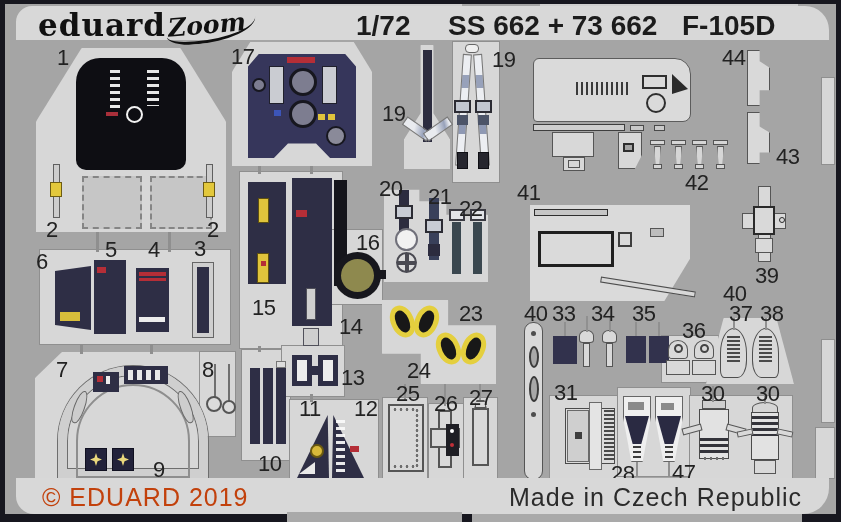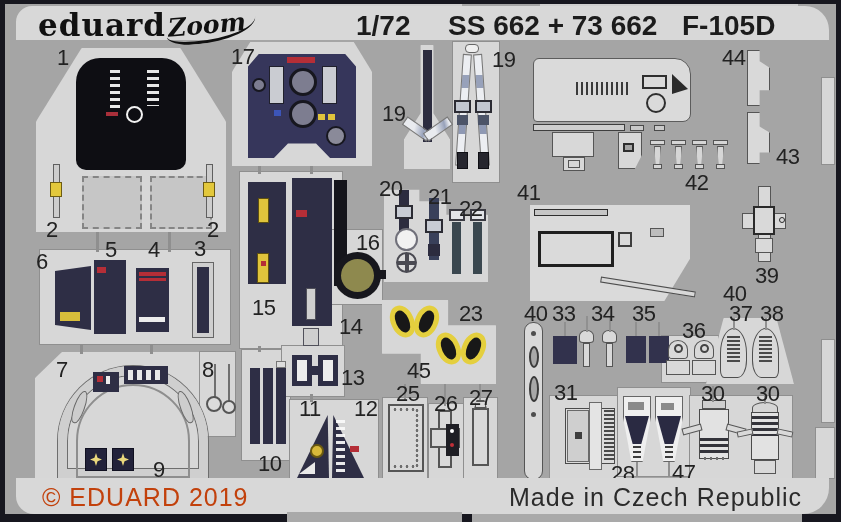--- a/index.html
+++ b/index.html
@@ -324,21 +324,21 @@
         <div class="plabel" style="left: 339px; top: 314px;">14</div>
         <div class="plabel" style="left: 252px; top: 295px;">15</div>
         <div class="plabel" style="left: 356px; top: 230px;">16</div>
         <div class="plabel" style="left: 231px; top: 44px;">17</div>
         <div class="plabel" style="left: 382px; top: 101px;">19</div>
         <div class="plabel" style="left: 492px; top: 47px;">19</div>
         <div class="plabel" style="left: 379px; top: 176px;">20</div>
         <div class="plabel" style="left: 428px; top: 184px;">21</div>
         <div class="plabel" style="left: 459px; top: 196px;">22</div>
         <div class="plabel" style="left: 459px; top: 301px;">23</div>
-        <div class="plabel" style="left: 407px; top: 358px;">45</div>
+        <div class="plabel" style="left: 407px; top: 358px;">24</div>
         <div class="plabel" style="left: 396px; top: 381px;">25</div>
         <div class="plabel" style="left: 434px; top: 391px;">26</div>
         <div class="plabel" style="left: 469px; top: 385px;">27</div>
         <div class="plabel" style="left: 611px; top: 461px;">28</div>
         <div class="plabel" style="left: 672px; top: 460px;">47</div>
         <div class="plabel" style="left: 701px; top: 381px;">30</div>
         <div class="plabel" style="left: 756px; top: 381px;">30</div>
         <div class="plabel" style="left: 554px; top: 380px;">31</div>
         <div class="plabel" style="left: 524px; top: 301px;">40</div>
         <div class="plabel" style="left: 552px; top: 301px;">33</div>

